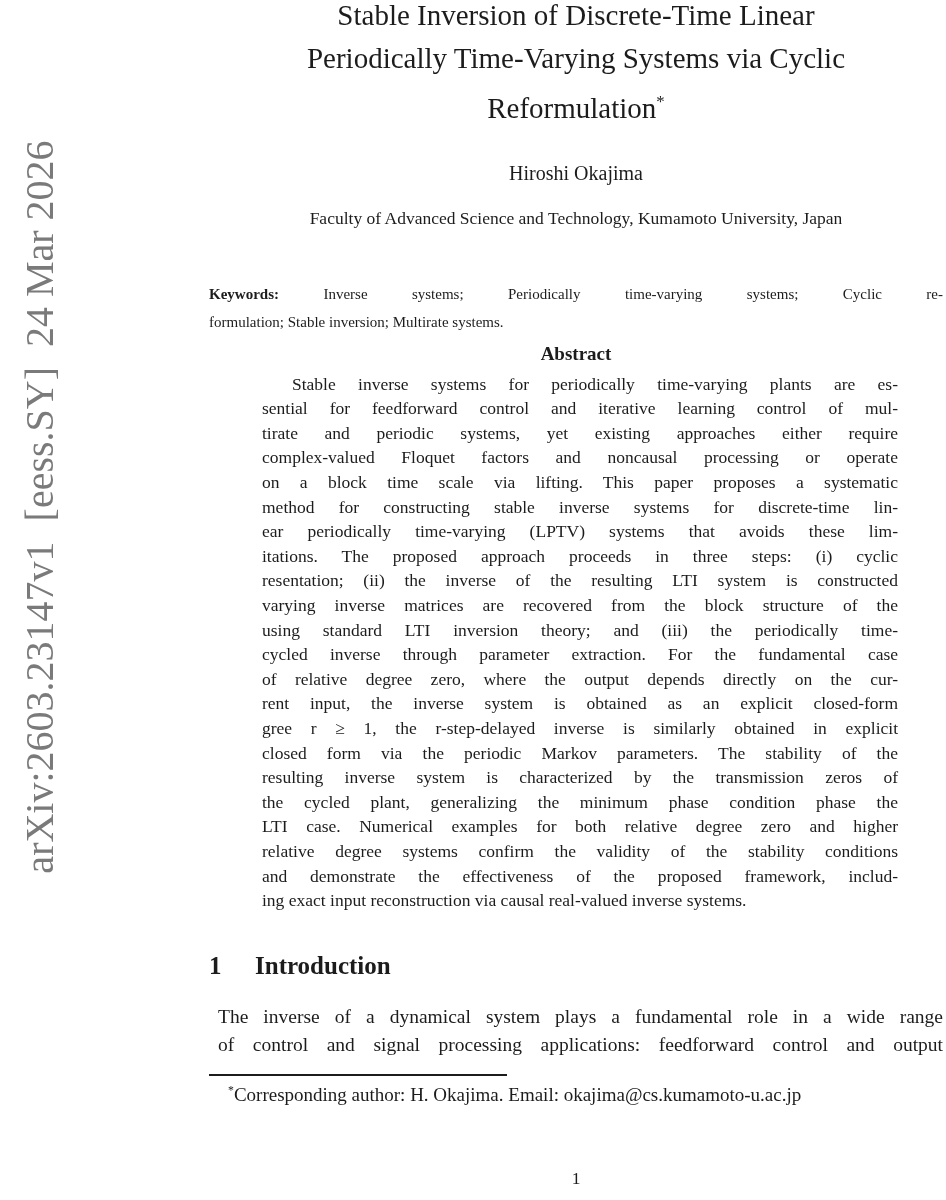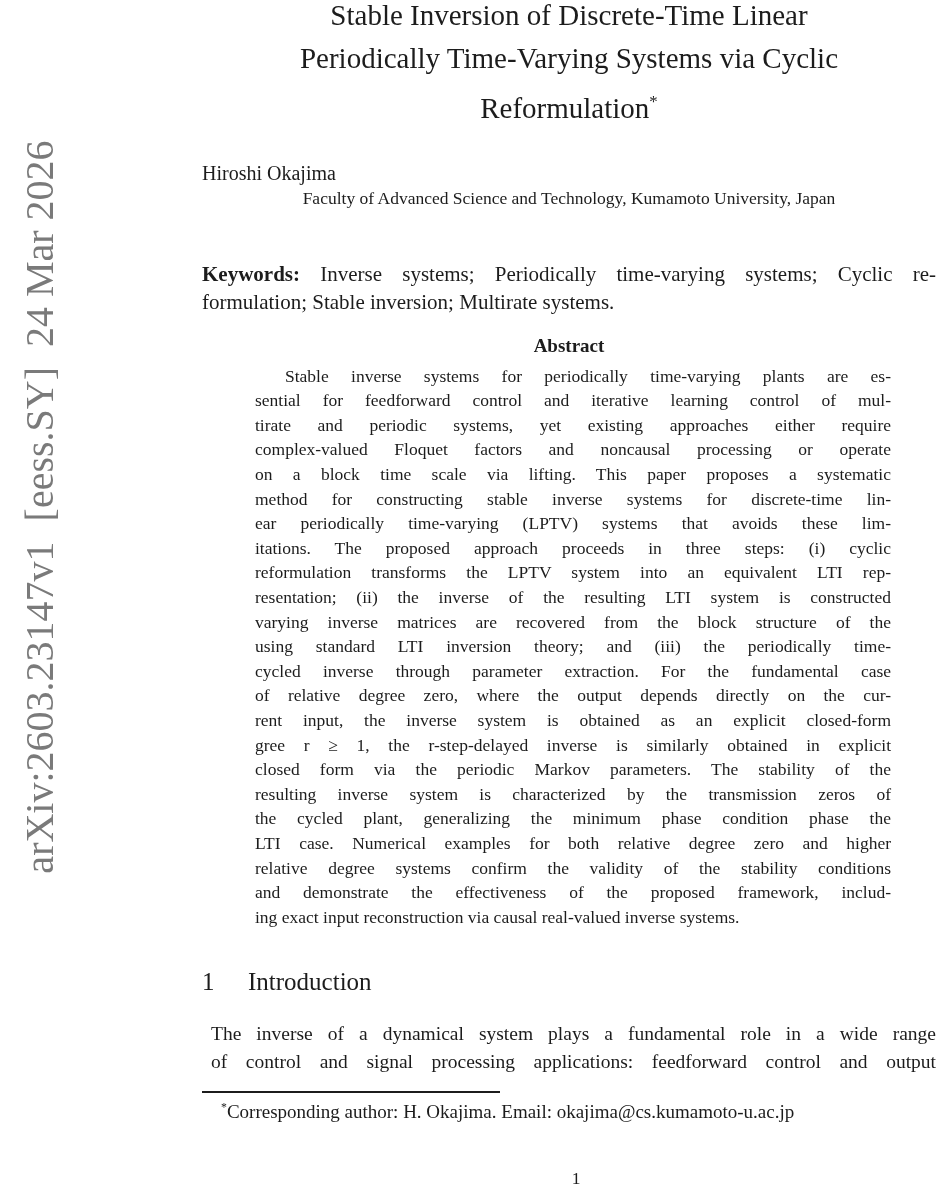--- a/index.html
+++ b/index.html
@@ -19,58 +19,58 @@
     width: 804px;
     height: 58px;
     line-height: 58px;
     text-align: center;
     transform: rotate(-90deg);
     transform-origin: center center;
     font-size: 40px;
     color: #7a7a7a;
     white-space: pre;
   }
-  .content { position: absolute; left: 202px; top: 0; width: 734px; }
+  .content { position: absolute; left: 209px; top: 0; width: 734px; }
 
   .title {
     margin: -6px 0 0 0;
     font-size: 29px;
     line-height: 43px;
     font-weight: normal;
     text-align: center;
   }
   .title .tline { display: block; }
   .title sup { font-size: 58%; vertical-align: super; }
 
-  .author { margin-top: 31px; font-size: 20px; line-height: 24px; }
-  .affiliation { margin-top: 1px; text-align: center; font-size: 17.5px; line-height: 24px; }
+  .author { margin-top: 31px; text-align: center; font-size: 20px; line-height: 24px; }
+  .affiliation { margin-top: 21px; text-align: center; font-size: 17.5px; line-height: 24px; }
 
-  .keywords { margin-top: 50px; font-size: 21px; line-height: 28.5px; }
+  .keywords { margin-top: 50px; font-size: 15px; line-height: 28.5px; }
   .kw-line { display: block; }
   .kw-stretch { text-align: justify; text-align-last: justify; }
 
   .abstract-heading {
-    margin-top: 16px;
+    margin-top: 4px;
     text-align: center;
     font-size: 19px;
     font-weight: bold;
     line-height: 26px;
   }
   .abstract-body {
     margin-top: 5px;
     padding-left: 53px;
     padding-right: 45px;
     font-size: 17.5px;
     line-height: 24.6px;
   }
   .abs-line { text-align: justify; text-align-last: justify; }
   .abs-line:first-child { text-indent: 30px; }
   .abs-line:last-child { text-align-last: left; }
 
-  .section-heading { margin-top: 36px; font-size: 25px; font-weight: normal; line-height: 34px; }
+  .section-heading { margin-top: 36px; font-size: 25px; font-weight: bold; line-height: 34px; }
   .section-number { display: inline-block; min-width: 46px; }
 
   .body-par { margin-top: 19px; font-size: 19.5px; line-height: 28px; margin-left: 9px; }
   .body-line { display: block; text-align: justify; text-align-last: justify; }
 
   .footnote-rule {
     margin-top: 15px;
     width: 298px;
     height: 0;
     border-top: 2px solid #1c1c1c;
@@ -115,21 +115,20 @@
 
     <div class="abstract-body">
         <div class="abs-line">Stable inverse systems for periodically time-varying plants are es-</div>
         <div class="abs-line">sential for feedforward control and iterative learning control of mul-</div>
         <div class="abs-line">tirate and periodic systems, yet existing approaches either require</div>
         <div class="abs-line">complex-valued Floquet factors and noncausal processing or operate</div>
         <div class="abs-line">on a block time scale via lifting.  This paper proposes a systematic</div>
         <div class="abs-line">method for constructing stable inverse systems for discrete-time lin-</div>
         <div class="abs-line">ear periodically time-varying (LPTV) systems that avoids these lim-</div>
         <div class="abs-line">itations.  The proposed approach proceeds in three steps:  (i) cyclic</div>
-        <div class="abs-line">reformulation transforms the LPTV system into an equivalent LTI rep-</div>
         <div class="abs-line">resentation; (ii) the inverse of the resulting LTI system is constructed</div>
         <div class="abs-line">varying inverse matrices are recovered from the block structure of the</div>
         <div class="abs-line">using standard LTI inversion theory; and (iii) the periodically time-</div>
         <div class="abs-line">cycled inverse through parameter extraction. For the fundamental case</div>
         <div class="abs-line">of relative degree zero, where the output depends directly on the cur-</div>
         <div class="abs-line">rent input, the inverse system is obtained as an explicit closed-form</div>
         <div class="abs-line">gree r ≥ 1, the r-step-delayed inverse is similarly obtained in explicit</div>
         <div class="abs-line">closed form via the periodic Markov parameters.  The stability of the</div>
         <div class="abs-line">resulting inverse system is characterized by the transmission zeros of</div>
         <div class="abs-line">the cycled plant, generalizing the minimum phase condition phase the</div>

